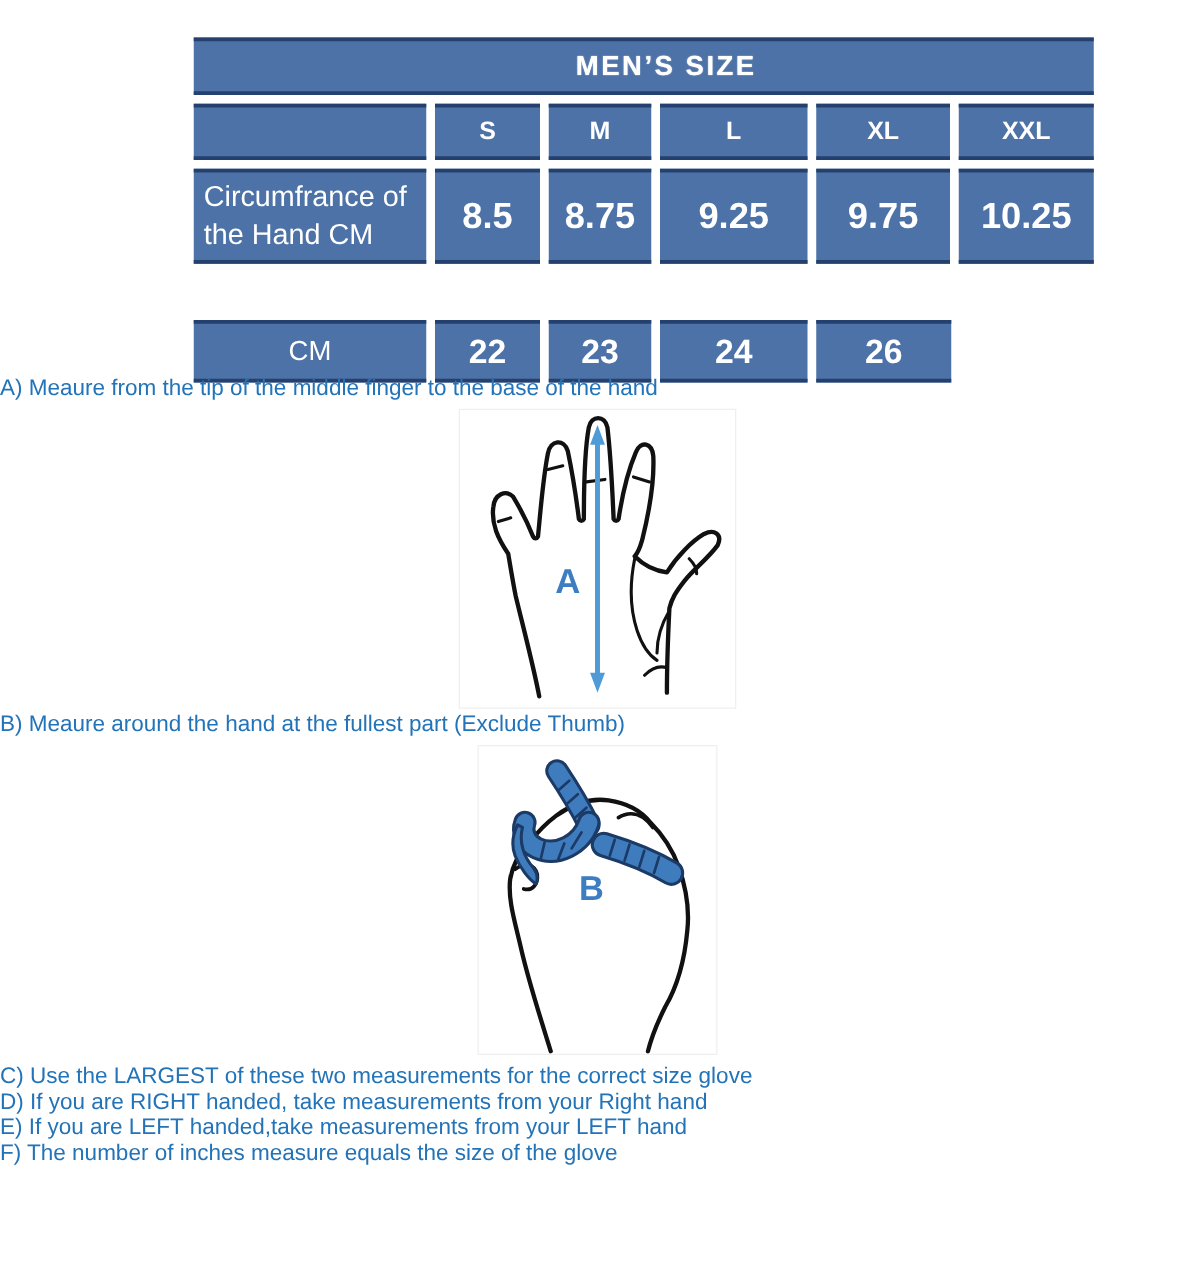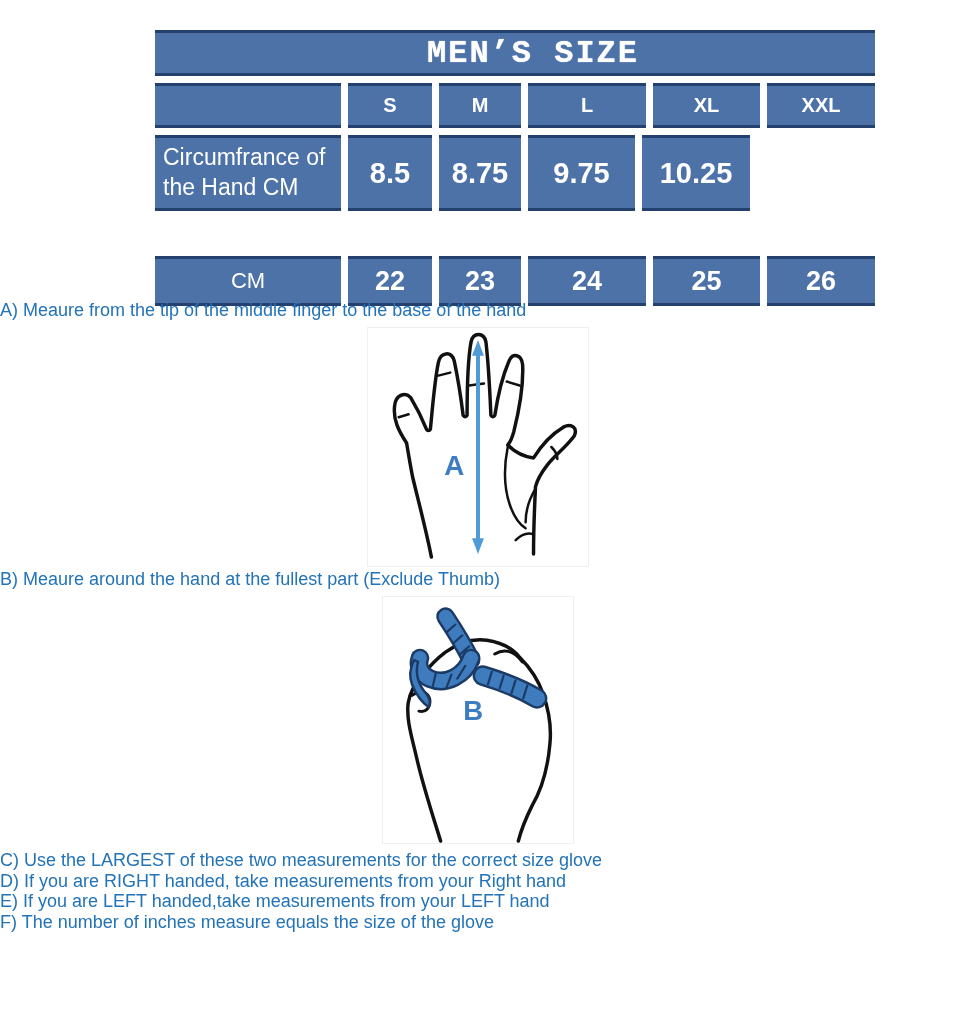--- a/index.html
+++ b/index.html
@@ -13,22 +13,22 @@
   .trow:first-child { margin-top:0; }
   .cell {
     background:#4d72a7;
     border-top:3px solid #24406e;
     border-bottom:3px solid #24406e;
     color:#ffffff;
     display:flex; align-items:center; justify-content:center;
   }
   .banner {
     width:720px; height:46px;
-    font-family:Liberation Mono, monospace;
-    font-weight:bold; font-size:32px; letter-spacing:2px;
+    font-family:Liberation Sans, sans-serif;
+    font-weight:bold; font-size:22px; letter-spacing:2px;
     text-shadow:0 0 1px #fff;
     padding-left:36px;
   }
   .c0{width:186px}.c1{width:84px}.c2{width:82px}.c3{width:118px}.c4{width:107px}.c5{width:108px}
   .header-row .cell { height:45px; font-weight:bold; font-size:20px; }
   .circ-row  .cell { height:76px; font-weight:bold; font-size:29px; }
   .circ-row  .c0   { font-weight:normal; font-size:23px; justify-content:flex-start;
                      text-align:left; padding-left:8px; line-height:1.3; }
   .cm-row    .cell { height:50px; font-weight:bold; font-size:27px;margin-top:38px; }
   .cm-row    .c0   { font-weight:normal; font-size:22px; }
@@ -60,30 +60,30 @@
       <div class="cell c2">M</div>
       <div class="cell c3">L</div>
       <div class="cell c4">XL</div>
       <div class="cell c5">XXL</div>
     </div>
 
     <div class="trow circ-row">
       <div class="cell c0">Circumfrance of the Hand CM</div>
       <div class="cell c1">8.5</div>
       <div class="cell c2">8.75</div>
+      <div class="cell c3">9.25</div>
       <div class="cell c4">9.75</div>
       <div class="cell c5">10.25</div>
     </div>
 
     <div class="trow cm-row">
       <div class="cell c0">CM</div>
       <div class="cell c1">22</div>
       <div class="cell c2">23</div>
       <div class="cell c3">24</div>
-      <div class="cell c4">25</div>
       <div class="cell c5">26</div>
     </div>
   </div>
 
   <div class="content">
 
     <p class="instr instr-a">A) Meaure from the tip of the middle finger to the base of the hand</p>
 
     <div class="fig">
       <div class="fig-inner">

